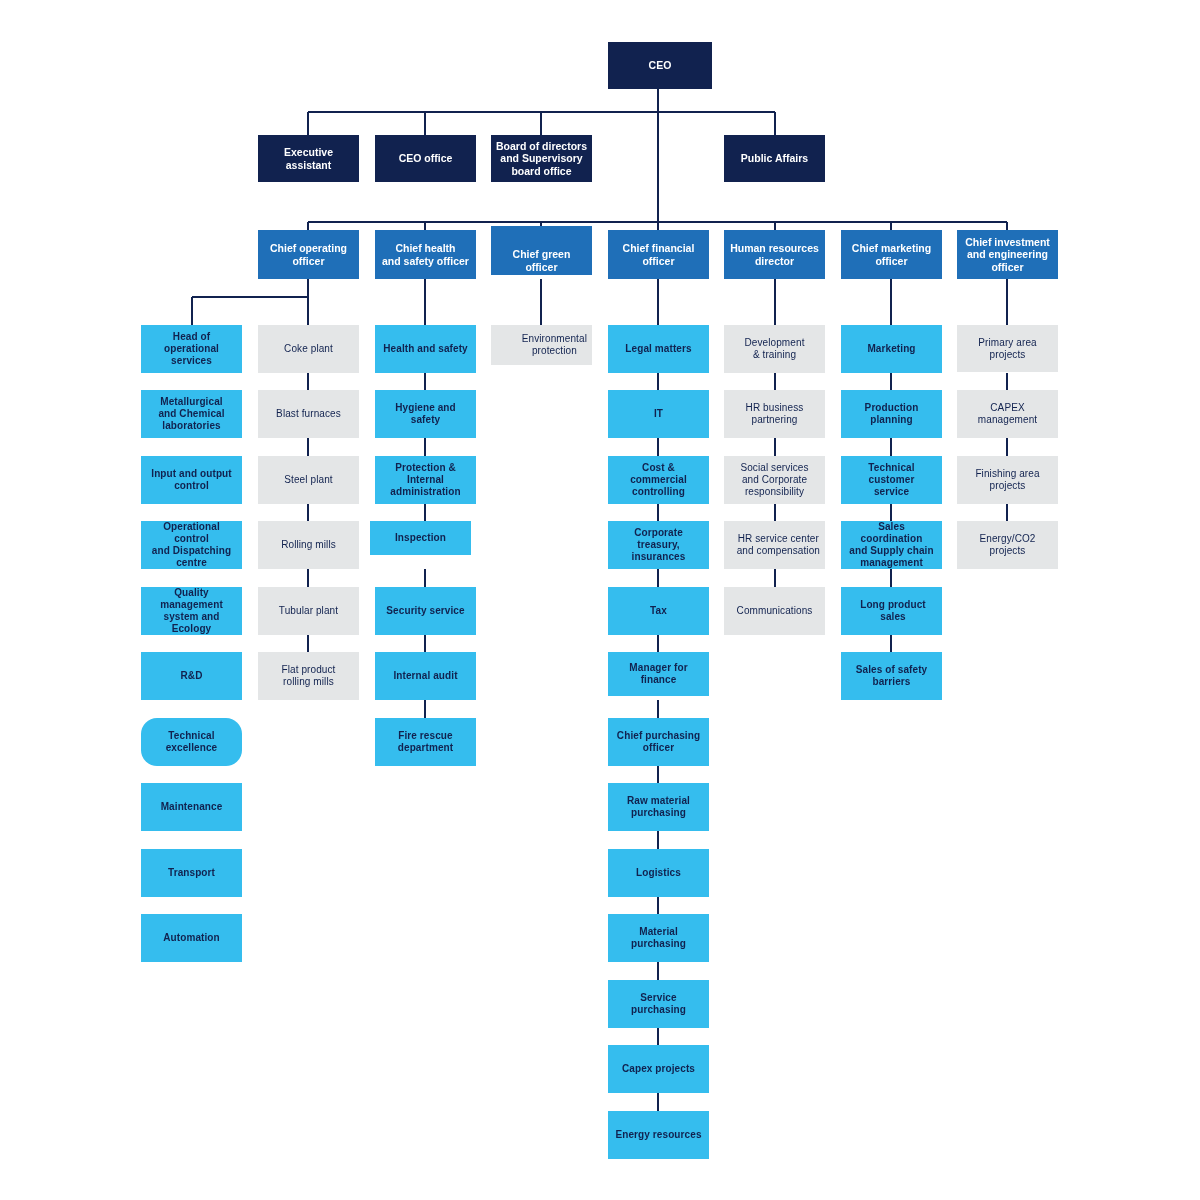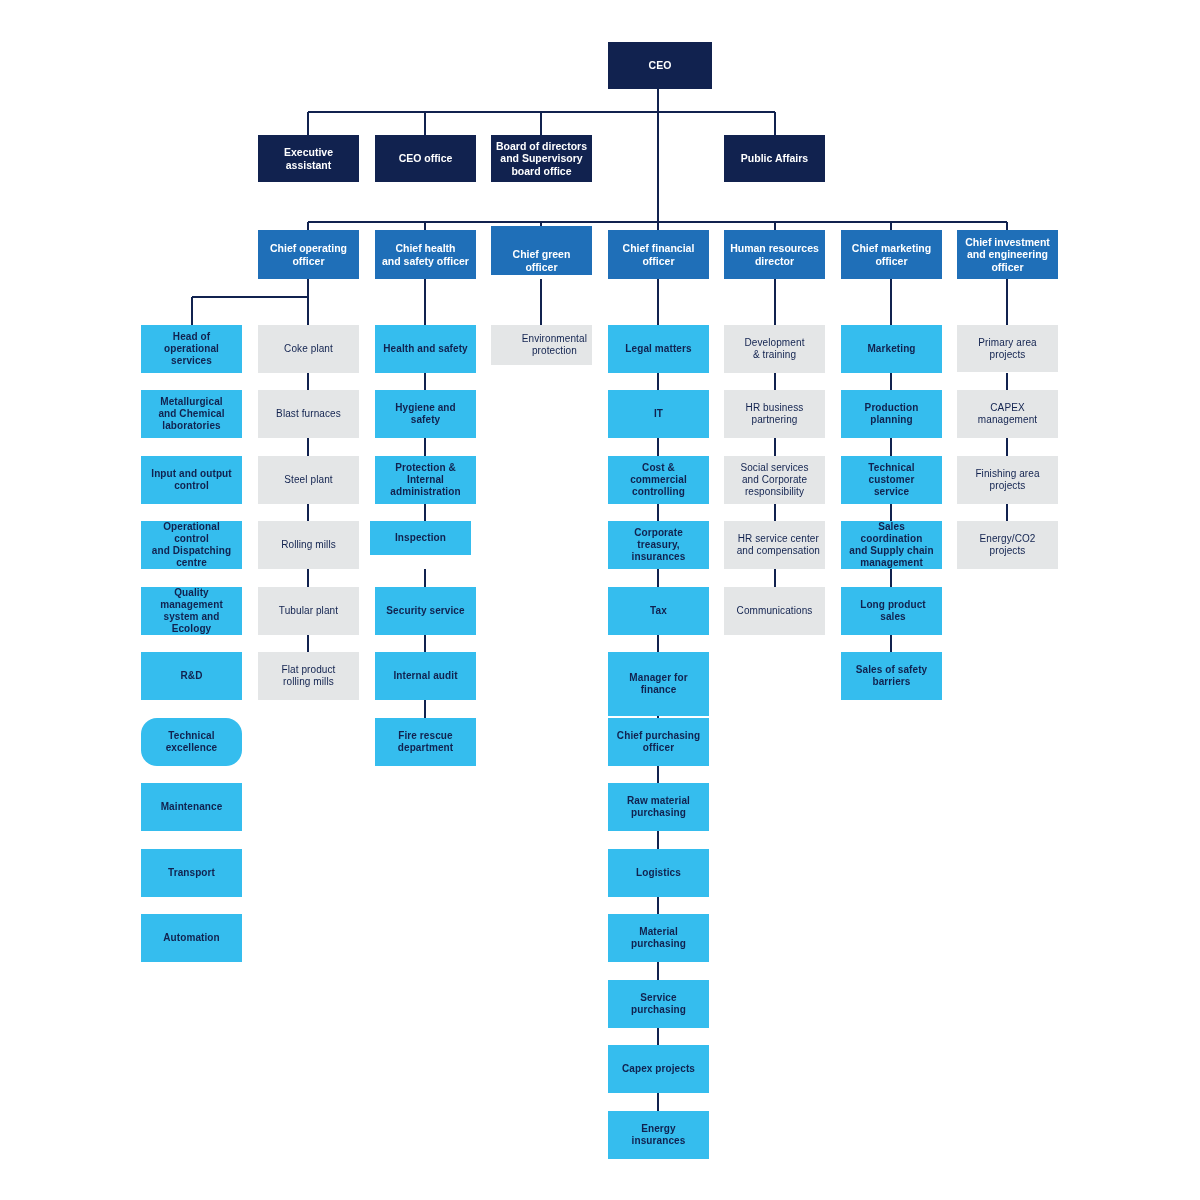--- a/index.html
+++ b/index.html
@@ -300,21 +300,21 @@
     <span class="lbl">Cost &amp; commercial
 controlling</span>
   </div>
   <div class="node lv-cyan" style="left:608px;top:521px;width:101px;height:48px;align-items:center;">
     <span class="lbl">Corporate treasury,
 insurances</span>
   </div>
   <div class="node lv-cyan" style="left:608px;top:587px;width:101px;height:48px;">
     <span class="lbl">Tax</span>
   </div>
-  <div class="node lv-cyan" style="left:608px;top:652px;width:101px;height:64px;">
+  <div class="node lv-cyan" style="left:608px;top:652px;width:101px;height:44px;">
     <span class="lbl">Manager for finance</span>
   </div>
   <div class="node lv-cyan" style="left:608px;top:718px;width:101px;height:48px;">
     <span class="lbl">Chief purchasing
 officer</span>
   </div>
   <div class="node lv-cyan" style="left:608px;top:783px;width:101px;height:48px;">
     <span class="lbl">Raw material
 purchasing</span>
   </div>
@@ -324,21 +324,21 @@
   <div class="node lv-cyan" style="left:608px;top:914px;width:101px;height:48px;">
     <span class="lbl">Material purchasing</span>
   </div>
   <div class="node lv-cyan" style="left:608px;top:980px;width:101px;height:48px;">
     <span class="lbl">Service purchasing</span>
   </div>
   <div class="node lv-cyan" style="left:608px;top:1045px;width:101px;height:48px;">
     <span class="lbl">Capex projects</span>
   </div>
   <div class="node lv-cyan" style="left:608px;top:1111px;width:101px;height:48px;">
-    <span class="lbl">Energy insurances</span>
+    <span class="lbl">Energy resources</span>
   </div>
 
   <div class="node lv-grey" style="left:724px;top:325px;width:101px;height:48px;">
     <span class="lbl">Development
 &amp; training</span>
   </div>
   <div class="node lv-grey" style="left:724px;top:390px;width:101px;height:48px;">
     <span class="lbl">HR business
 partnering</span>
   </div>

